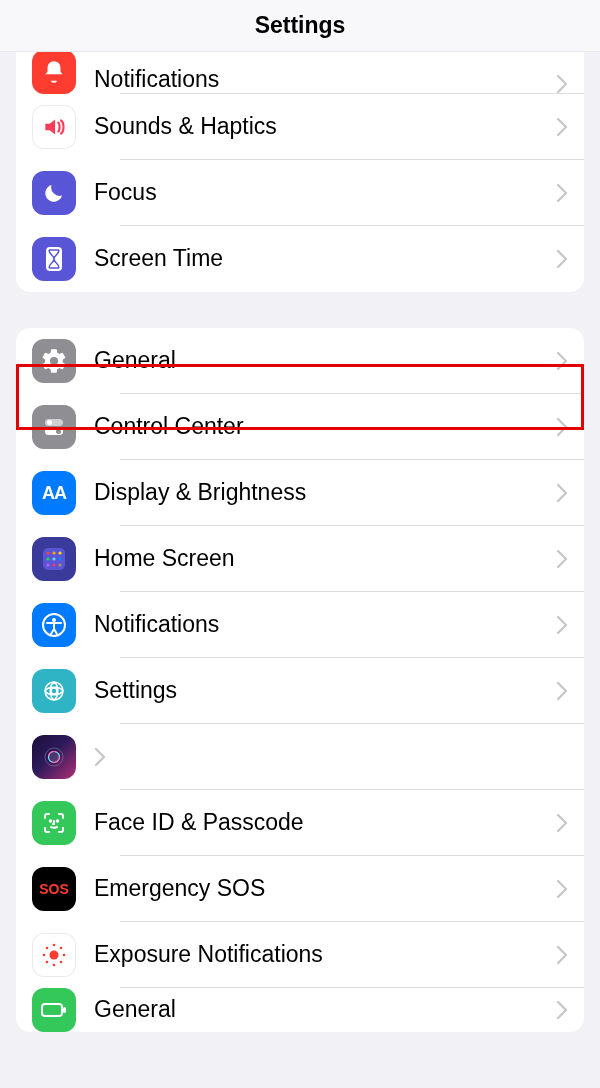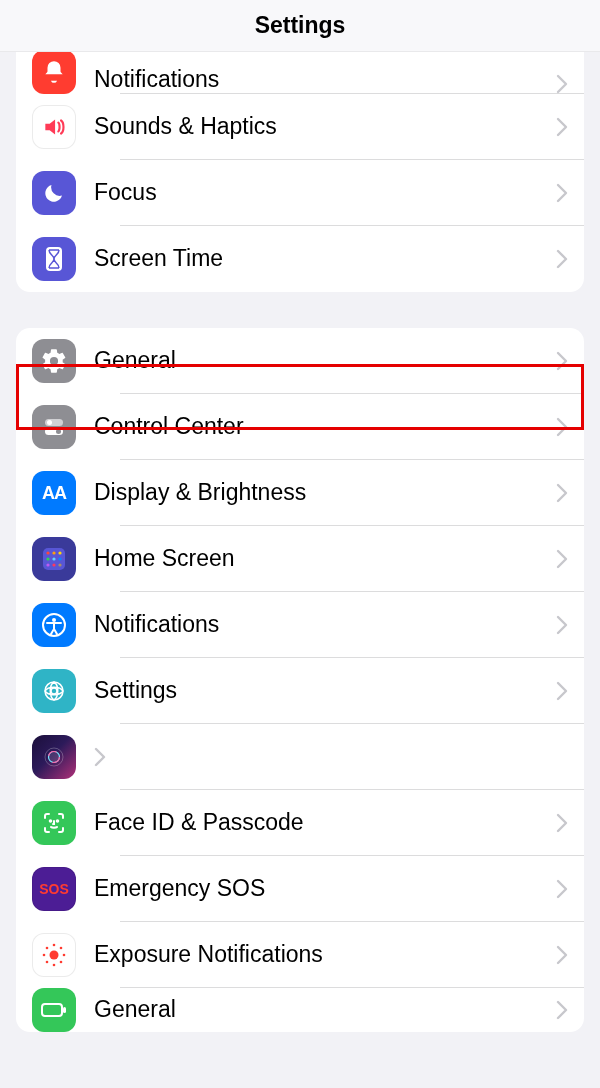--- a/index.html
+++ b/index.html
@@ -306,21 +306,21 @@
       <div class="label">Face ID &amp; Passcode</div>
       <div class="chev">
           <svg width="12" height="20" viewBox="0 0 12 20">
             <path d="M2 2l8 8-8 8" stroke="#c7c7cc" stroke-width="2.4" fill="none" stroke-linecap="round" stroke-linejoin="round"></path>
           </svg>
         </div>
       <div class="sep"></div>
     </div>
 
     <div class="row">
-      <div class="icon-box" style="background:#4c1d95;border:1px solid rgba(0,0,0,0.08);color:#ff3b30;font-weight:800;font-size:14px;">
+      <div class="icon-box" style="background:#000000;border:1px solid rgba(0,0,0,0.08);color:#ff3b30;font-weight:800;font-size:14px;">
         <span>SOS</span>
       </div>
       <div class="label">Emergency SOS</div>
       <div class="chev">
           <svg width="12" height="20" viewBox="0 0 12 20">
             <path d="M2 2l8 8-8 8" stroke="#c7c7cc" stroke-width="2.4" fill="none" stroke-linecap="round" stroke-linejoin="round"></path>
           </svg>
         </div>
       <div class="sep"></div>
     </div>

